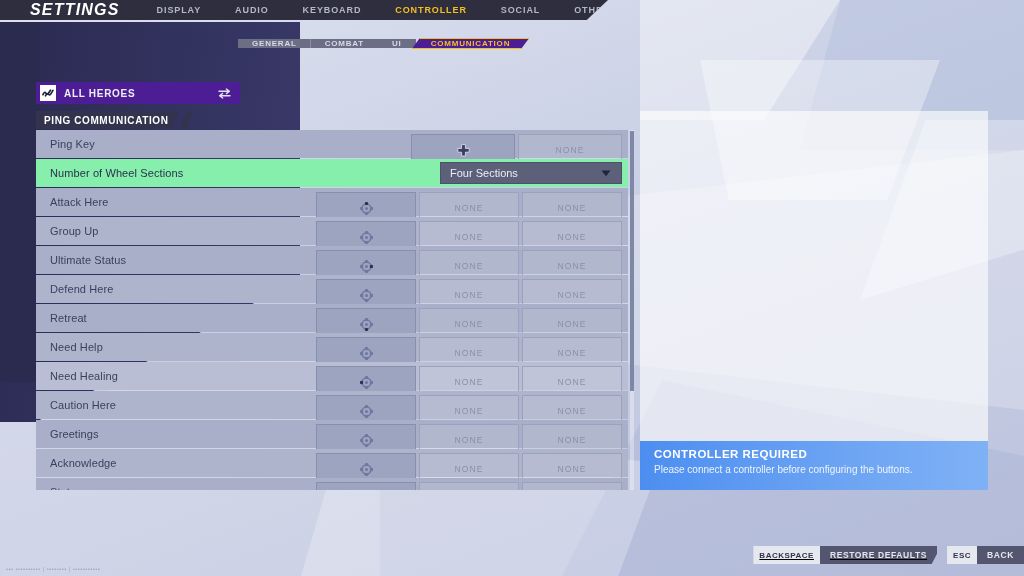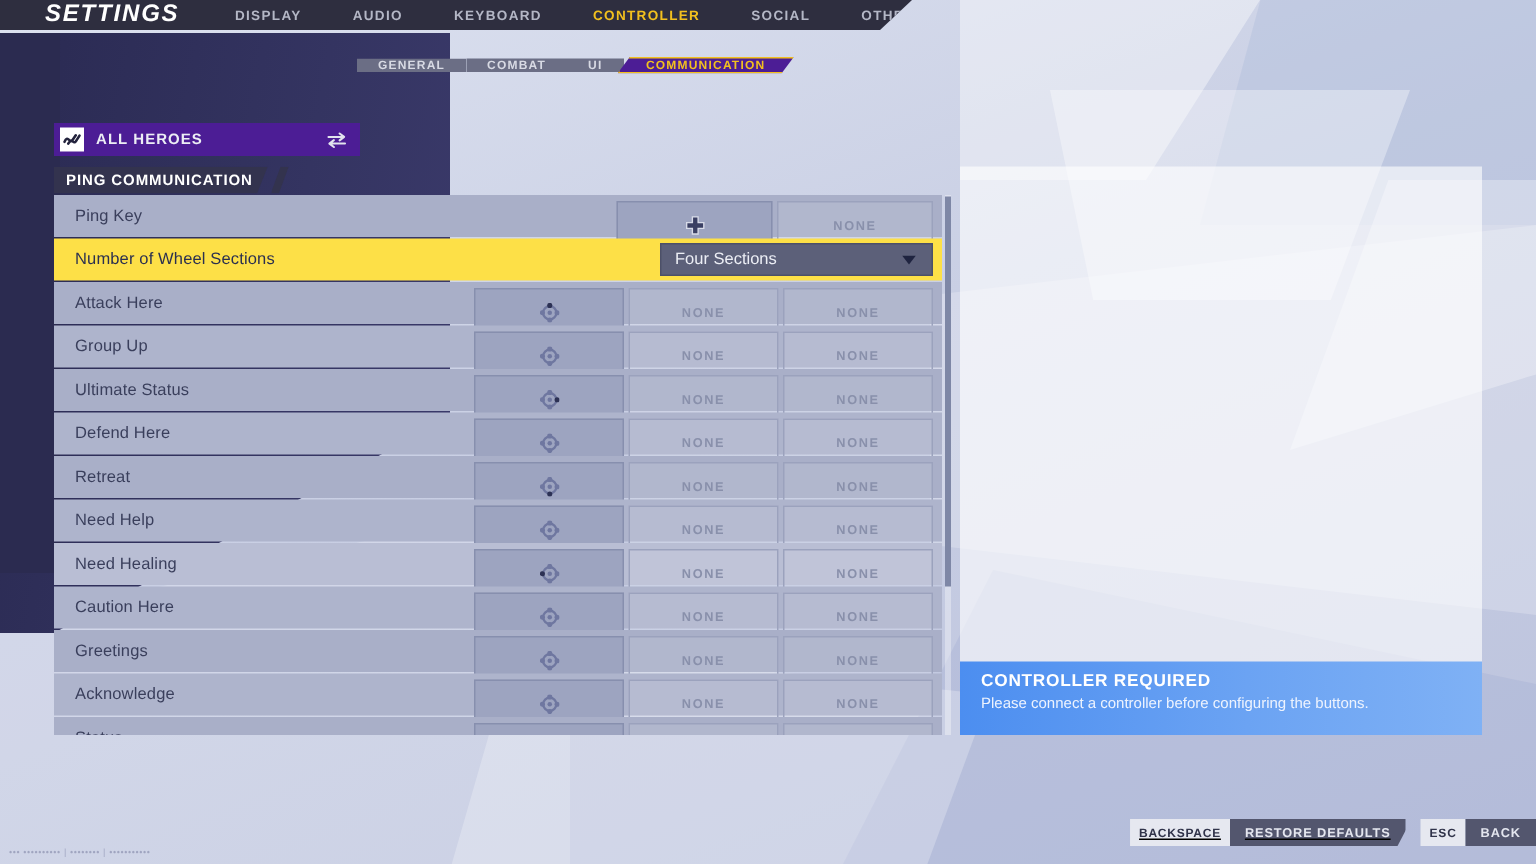--- a/index.html
+++ b/index.html
@@ -164,41 +164,41 @@
     width: 592px; height: 360px;
     overflow: hidden; z-index: 5;
   }
   .row {
     position: relative;
     height: 28px; margin-bottom: 1px;
     background: #a9afc8;
     display: flex; align-items: center;
   }
   .row.alt { background: #aeb4cc; }
-  .row.highlight { background: #fde047; }
+  .row.highlight { background: #86efac; }
   .row.hover { background: #b9bed4; }
 
   .row-label {
     flex: 1;
     padding-left: 14px;
     color: #3a3f5c;
     font-size: 11px;
     letter-spacing: 0.1px;
   }
   .row.highlight .row-label { color: #2b3050; }
 
   
   .cells { display: flex; align-items: center; gap: 3px; padding-right: 6px; }
   .cell {
     width: 100px; height: 32px;
     border: 1px solid #9ba2bd;
     background: rgba(255,255,255,0.10);
     display: flex; align-items: center; justify-content: center;
     color: #8990ab;
-    font-size: 8.5px; font-weight: bold; letter-spacing: 1.1px;
+    font-size: 8.5px; font-weight: normal; letter-spacing: 1.1px;
     cursor: pointer;
     margin-top: 12px;
   }
   .cell.icon-cell {
     background: #9da4c0;
     border: 1px solid #878fae;
   }
   .cell.wide { width: 104px; }
 
   

